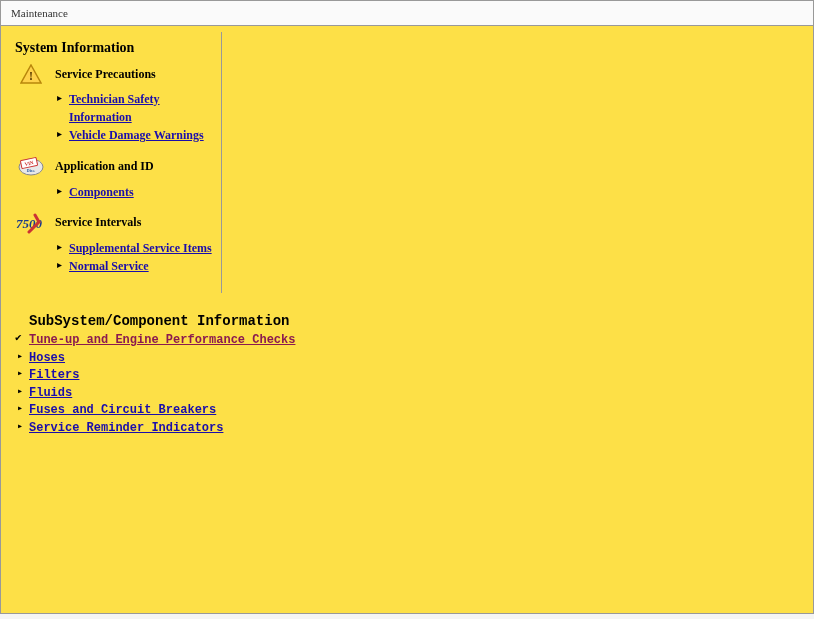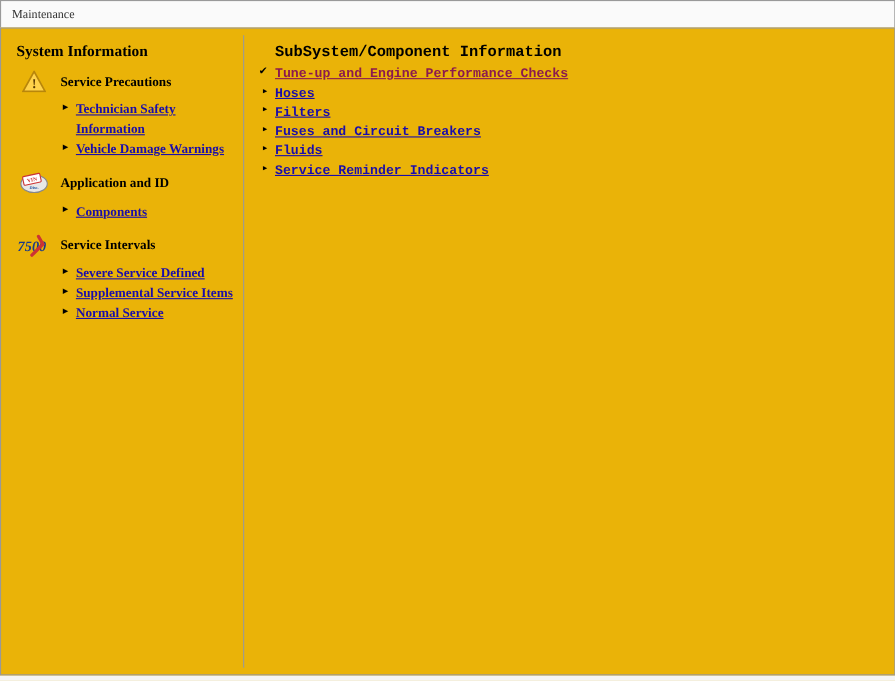--- a/index.html
+++ b/index.html
@@ -16,21 +16,22 @@
       border-bottom: none;
       padding: 6px 10px;
       background: #fafafa;
       font-size: 11px;
       color: #333;
     }
     .container {
       display: flex;
       border: 1px solid #999;
       height: calc(619px - 30px);
-      background: #eab308;
+      background: #fde047;
+      flex-direction: column;
     }
     .left-panel {
       width: 215px;
       border-right: 1px solid #999;
       padding: 8px 6px 8px 6px;
       margin: 6px 0 6px 6px;
     }
     .right-panel {
       flex: 1;
       padding: 8px 10px 8px 10px;
@@ -172,31 +173,30 @@
     <div class="cat-row">
       <span class="cat-icon interval-icon">
         <svg width="32" height="22" viewBox="0 0 32 22">
           <text x="1" y="16" font-size="13" font-weight="bold" fill="#1a3a8a" font-style="italic">7500</text>
           <path d="M 20 3 L 24 10 L 14 20" stroke="#c33" stroke-width="3" fill="none" stroke-linecap="round"></path>
         </svg>
       </span>
       <span class="cat-label">Service Intervals</span>
     </div>
     <ul class="sub-list">
-      <li><a href="#">Severe Service Defined</a></li>
       <li><a href="#">Supplemental Service Items</a></li>
       <li><a href="#">Normal Service</a></li>
     </ul>
   </div>
 
   <div class="right-panel">
     <div class="right-title">SubSystem/Component Information</div>
     <ul class="right-list">
       <li class="checked"><a href="#" class="visited-link">Tune-up and Engine Performance Checks</a></li>
       <li><a href="#">Hoses</a></li>
       <li><a href="#">Filters</a></li>
+      <li><a href="#">Fluids</a></li>
       <li><a href="#">Fuses and Circuit Breakers</a></li>
-      <li><a href="#">Fluids</a></li>
       <li><a href="#">Service Reminder Indicators</a></li>
     </ul>
   </div>
 
 </div>
 
 </body></html>

